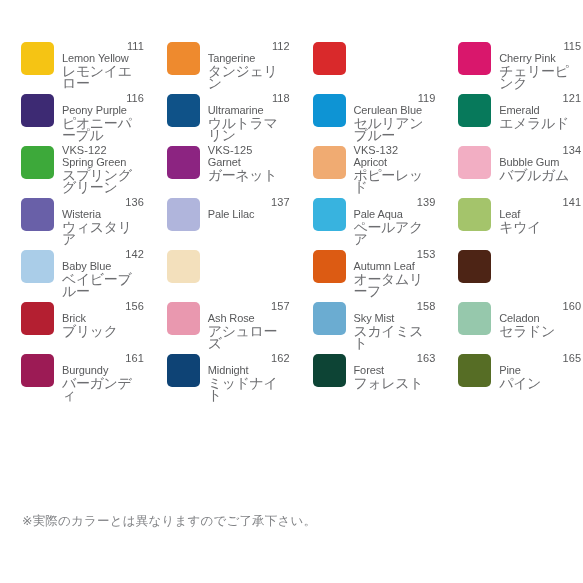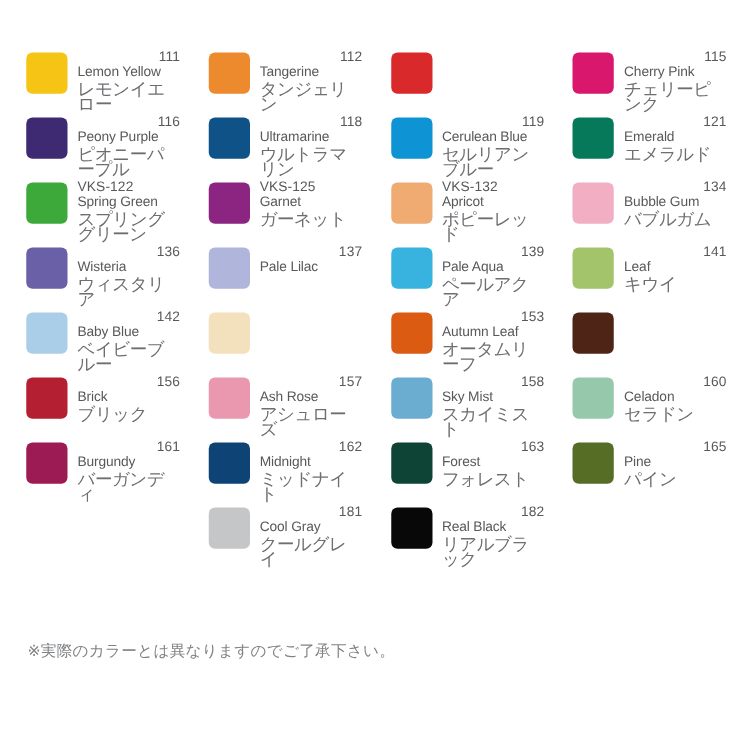--- a/index.html
+++ b/index.html
@@ -305,35 +305,15 @@
       </div>
       <div class="swatch-cell">
         <div class="chip" style="background: rgb(86, 109, 37);"></div>
         <div class="labels">
           <div class="code">165</div>
           <div class="name-en">Pine</div>
           <div class="name-jp">パイン</div>
         </div>
       </div>
     </div>
-    <div class="swatch-row">
-      <div class="swatch-cell empty"></div>
-      <div class="swatch-cell">
-        <div class="chip" style="background: rgb(196, 198, 200);"></div>
-        <div class="labels">
-          <div class="code">181</div>
-          <div class="name-en">Cool Gray</div>
-          <div class="name-jp">クールグレイ</div>
-        </div>
-      </div>
-      <div class="swatch-cell">
-        <div class="chip" style="background: rgb(8, 8, 8);"></div>
-        <div class="labels">
-          <div class="code">182</div>
-          <div class="name-en">Real Black</div>
-          <div class="name-jp">リアルブラック</div>
-        </div>
-      </div>
-      <div class="swatch-cell empty"></div>
-    </div>
   </div>
 
 <div id="footer-note">※実際のカラーとは異なりますのでご了承下さい。</div>
 
 </body></html>

